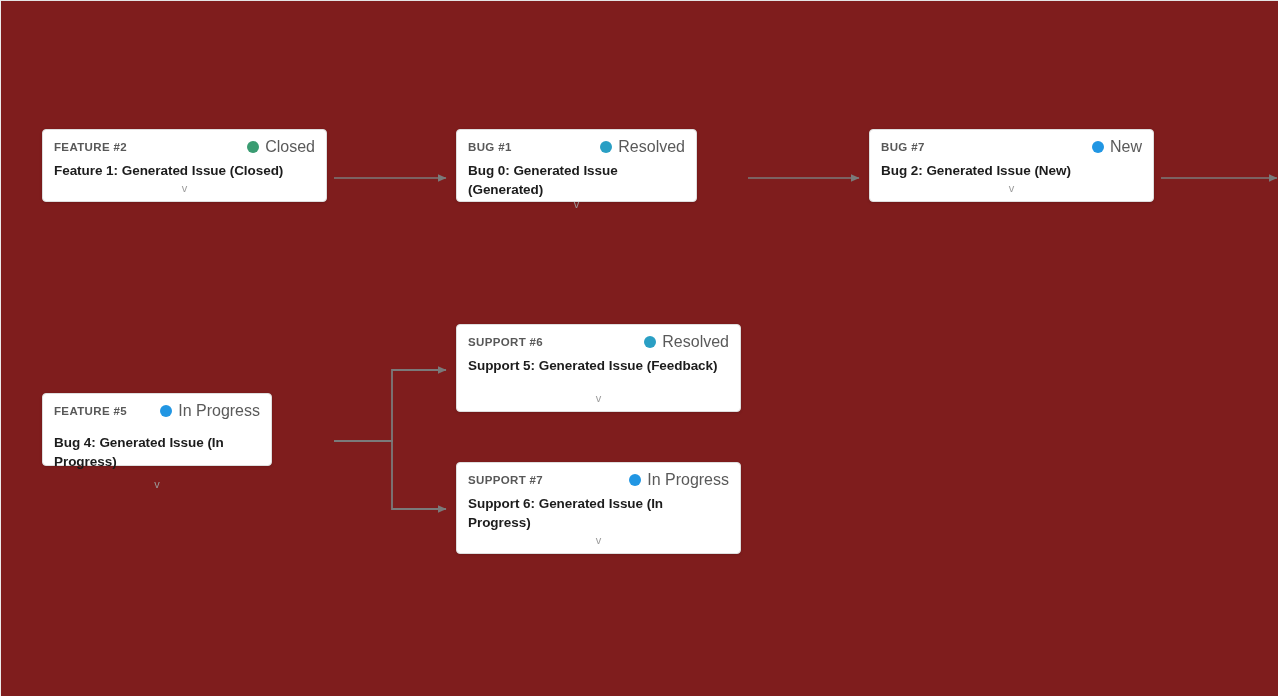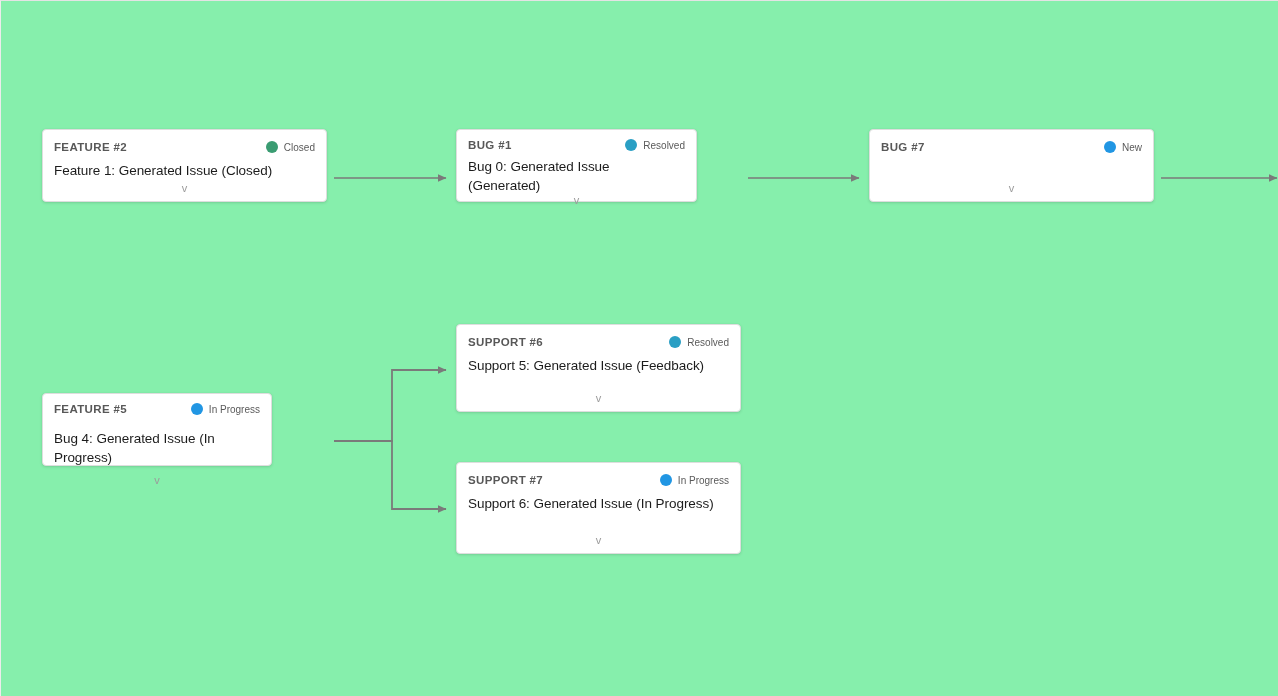--- a/index.html
+++ b/index.html
@@ -58,45 +58,45 @@
     white-space: nowrap;
   }
   .status-dot {
     width: 12px;
     height: 12px;
     border-radius: 50%;
     display: inline-block;
     flex: 0 0 auto;
   }
   .status-label {
-    font-size: 10px;
+    font-size: 16px;
     color: #5a5a5a;
   }
   .node-title {
     margin-top: 7px;
     font-size: 13.5px;
-    font-weight: normal;
+    font-weight: bold;
     color: #1c1c1c;
     line-height: 18.5px;
     letter-spacing: -0.05px;
   }
   .node-foot {
     margin-top: auto;
     text-align: center;
     font-size: 11px;
     color: #9b9b9b;
     line-height: 11px;
     padding-bottom: 7px;
     user-select: none;
   }
 </style>
 </head>
 <body>
 
-<div id="canvas" style="background: #86efac; padding-left: 29px;">
+<div id="canvas" style="background: #7f1d1d; padding-left: 29px;">
 
   <svg id="edges" width="1278" height="696" viewBox="0 0 1278 696">
     <defs>
       <marker id="arrowhead" markerWidth="9" markerHeight="8" refX="8.5" refY="4" orient="auto" markerUnits="userSpaceOnUse">
         <path d="M0,0 L9,4 L0,8 z" fill="#7a7a7a"></path>
       </marker>
     </defs>
 
     <g>
       <path d="M333,177 L445,177" stroke="#7a7a7a" stroke-width="1.6" fill="none" marker-end="url(#arrowhead)"></path>
@@ -144,20 +144,21 @@
   </div>
 
   <div class="node" style="left:868px; top:128px; width:285px; height:73px;">
     <div class="node-head">
       <span class="node-ref">BUG #7</span>
       <span class="node-status">
         <span class="status-dot" style="background: rgb(33, 150, 227);"></span>
         <span class="status-label">New</span>
       </span>
     </div>
+    <div class="node-title">Bug 2: Generated Issue (New)</div>
     <div class="node-foot">v</div>
   </div>
 
   <div class="node" style="left:41px; top:392px; width:230px; height:73px;gap:8px;">
     <div class="node-head">
       <span class="node-ref">FEATURE #5</span>
       <span class="node-status">
         <span class="status-dot" style="background: rgb(33, 150, 227);"></span>
         <span class="status-label">In Progress</span>
       </span>

